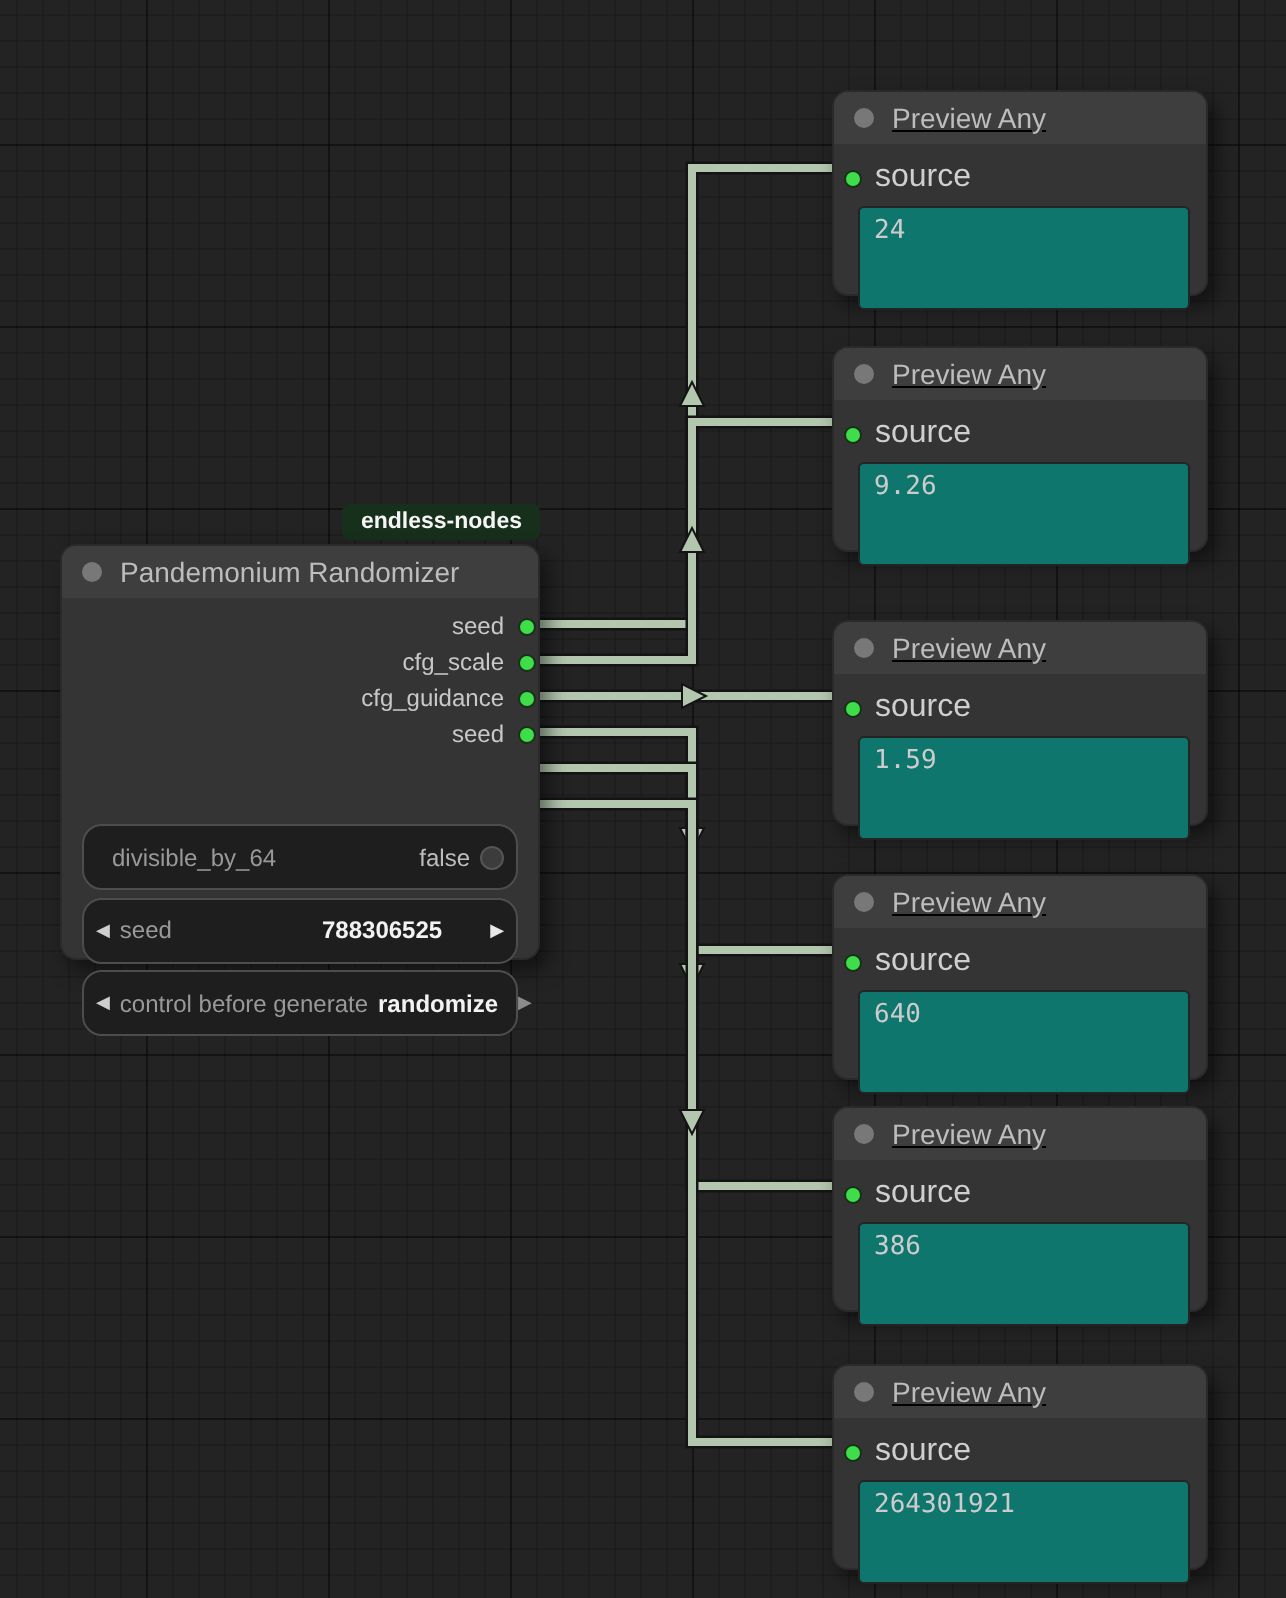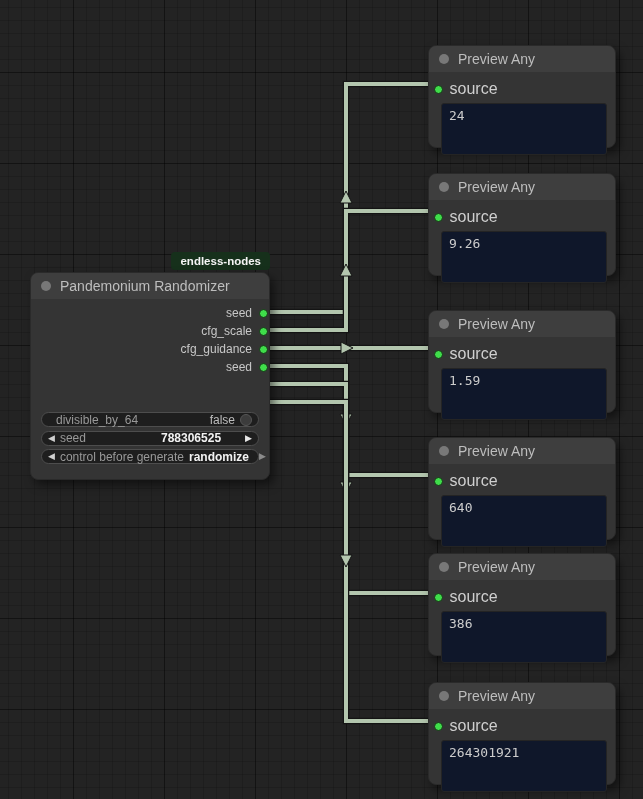--- a/index.html
+++ b/index.html
@@ -38,43 +38,43 @@
   }
 
   
   #randomizer .outputs{position:absolute;top:31px;left:0;right:0;}
   #randomizer .out-row{
     height:18px;display:flex;align-items:center;justify-content:flex-end;
     gap:7px;padding-right:1px;color:#c8c8c8;font-size:12px;
   }
   #randomizer .widgets{position:absolute;top:139px;left:10px;right:10px;}
   .widget{
-    height:15px;margin-bottom:3.5px;border-radius:10px;background:#1e1e1e;
+    height:33px;margin-bottom:3.5px;border-radius:10px;background:#1e1e1e;
     border:1px solid #4d4d4d;display:flex;align-items:center;
     font-size:12px;color:#999;padding:0 6px;box-sizing:border-box;gap:5px;
   }
   .widget .grow{flex:1 1 auto;}
   .widget .wlabel{white-space:nowrap;}
   .widget .wvalue{color:#f2f2f2;font-weight:bold;white-space:nowrap;}
   .widget .arrow{font-size:9px;line-height:1;}
   .widget .arrow.left{color:#cfcfcf;}
   .widget .arrow.right{color:#e8e8e8;}
   .widget .arrow.dim{color:#8b8b8b;}
   .toggle-circle{width:12px;height:12px;border-radius:50%;background:#3c3c3c;border:1px solid #555;box-sizing:border-box;}
   .w-pad{padding-left:8px;}
 
   
-  .preview{width:188px;height:103px;left:428px;}
+  .preview{width:188px;height:103px;left:416px;text-decoration:underline;}
   .preview .input-row{
     position:absolute;top:34px;left:4.5px;display:flex;align-items:center;gap:7px;
     color:#cfcfcf;font-size:16px;
   }
   .preview .textbox{
     position:absolute;left:12px;right:8px;top:57px;height:52px;
-    background:#0f172a;border:1px solid #242424;border-radius:3px;
+    background:#0f766e;border:1px solid #242424;border-radius:3px;
     color:#cccccc;font-family:"DejaVu Sans Mono", monospace;font-size:13px;
     padding:4px 7px;box-sizing:border-box;overflow:hidden;
   }
 
   .badge{
     position:absolute;top:252px;right:373px;height:18px;z-index:2;
     background:#16301b;color:#f5f5f5;font-size:11.5px;font-weight:bold;
     border-radius:4px;display:flex;align-items:center;padding:0 9px;
   }
 </style>

